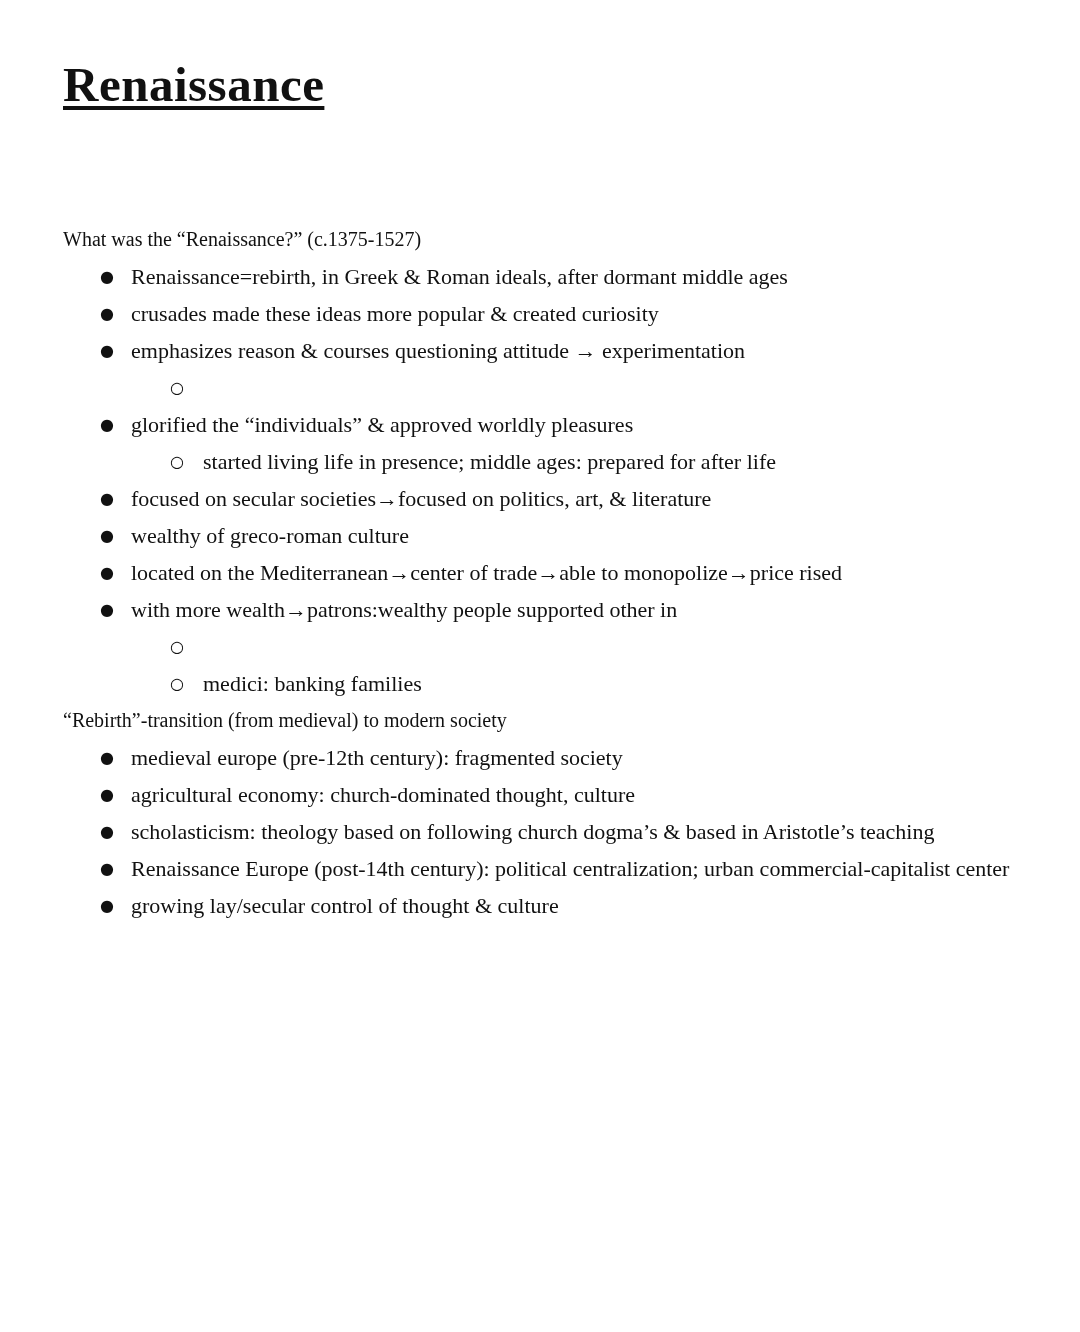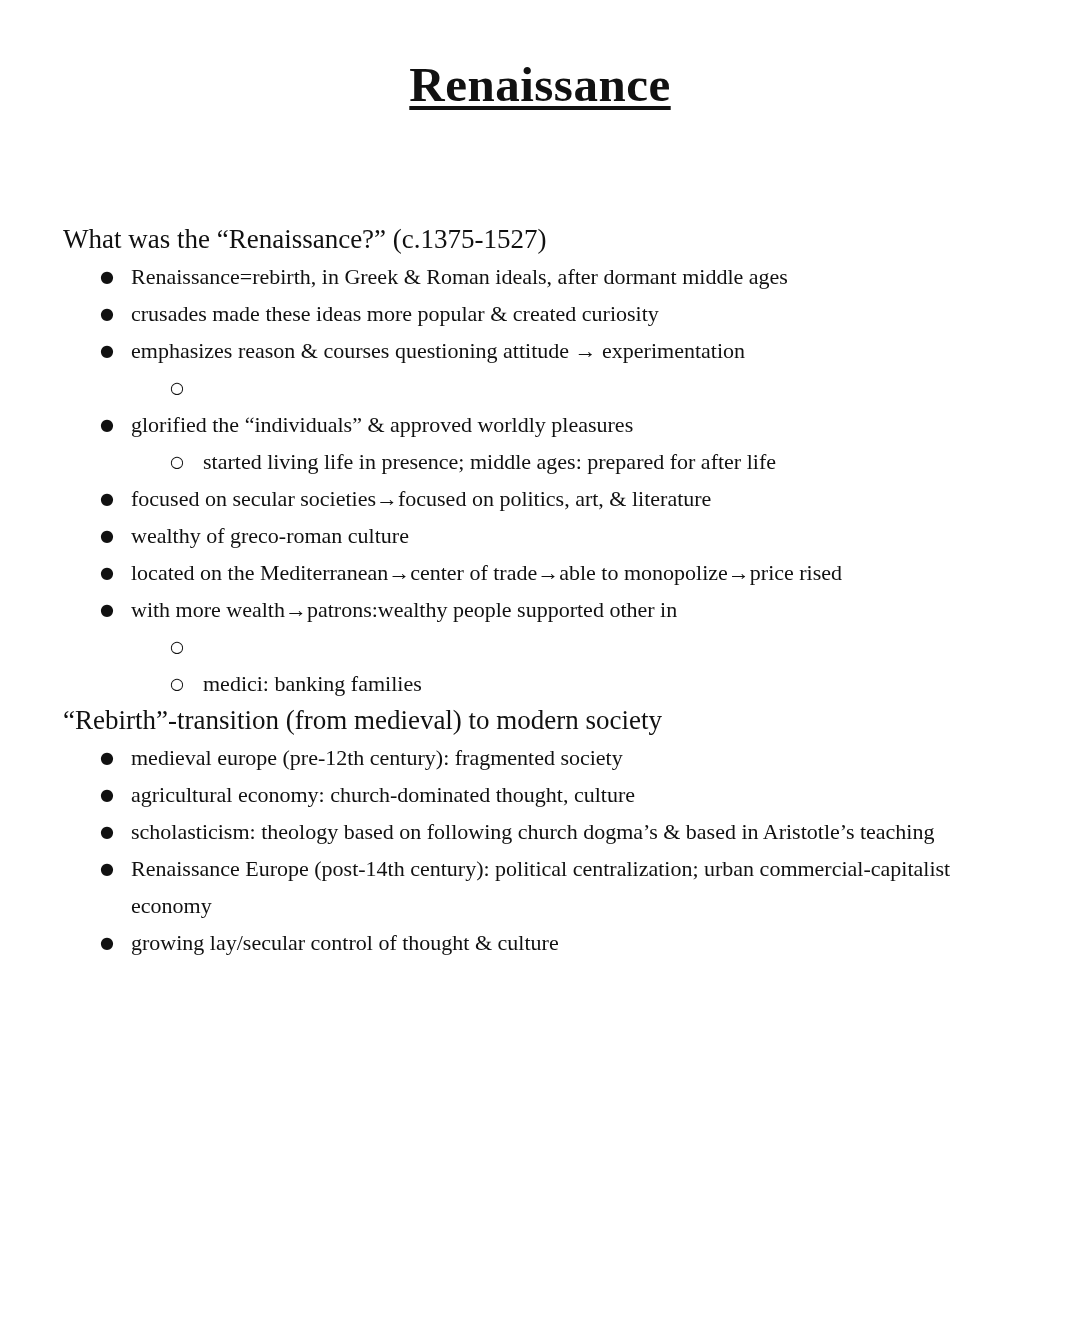--- a/index.html
+++ b/index.html
@@ -15,34 +15,34 @@
     overflow: hidden;
   }
   .page {
     box-sizing: border-box;
     width: 1080px;
     height: 1332px;
     padding: 54px 63px 0 63px;
   }
   .doc-title {
     margin: 0 0 106px 0;
-    text-align: center;
+    text-align: left;
     font-size: 49px;
     font-weight: bold;
     line-height: 1.25;
     text-decoration: underline;
     text-decoration-thickness: 4px;
     text-underline-offset: 5px;
     letter-spacing: 0.5px;
   }
   .section {
     margin: 0;
   }
   .section-heading {
-    font-size: 27px;
+    font-size: 20px;
     line-height: 37px;
     white-space: nowrap;
   }
   .section-list {
     margin: 0;
     padding: 0;
   }
   .item {
     display: flex;
     align-items: flex-start;
@@ -149,21 +149,21 @@
     <span class="item-text">agricultural economy: church-dominated thought, culture</span>
   </div>
 
   <div class="item level1">
     <span class="bullet">●</span>
     <span class="item-text">scholasticism: theology based on following church dogma’s &amp; based in Aristotle’s teaching</span>
   </div>
 
   <div class="item level1">
     <span class="bullet">●</span>
-    <span class="item-text">Renaissance Europe (post-14th century): political centralization; urban commercial-capitalist economy</span>
+    <span class="item-text">Renaissance Europe (post-14th century): political centralization; urban commercial-capitalist center</span>
   </div>
 
   <div class="item level1">
     <span class="bullet">●</span>
     <span class="item-text">growing lay/secular control of thought &amp; culture</span>
   </div>
 </div>
   </div>
 </div>
 </div>

